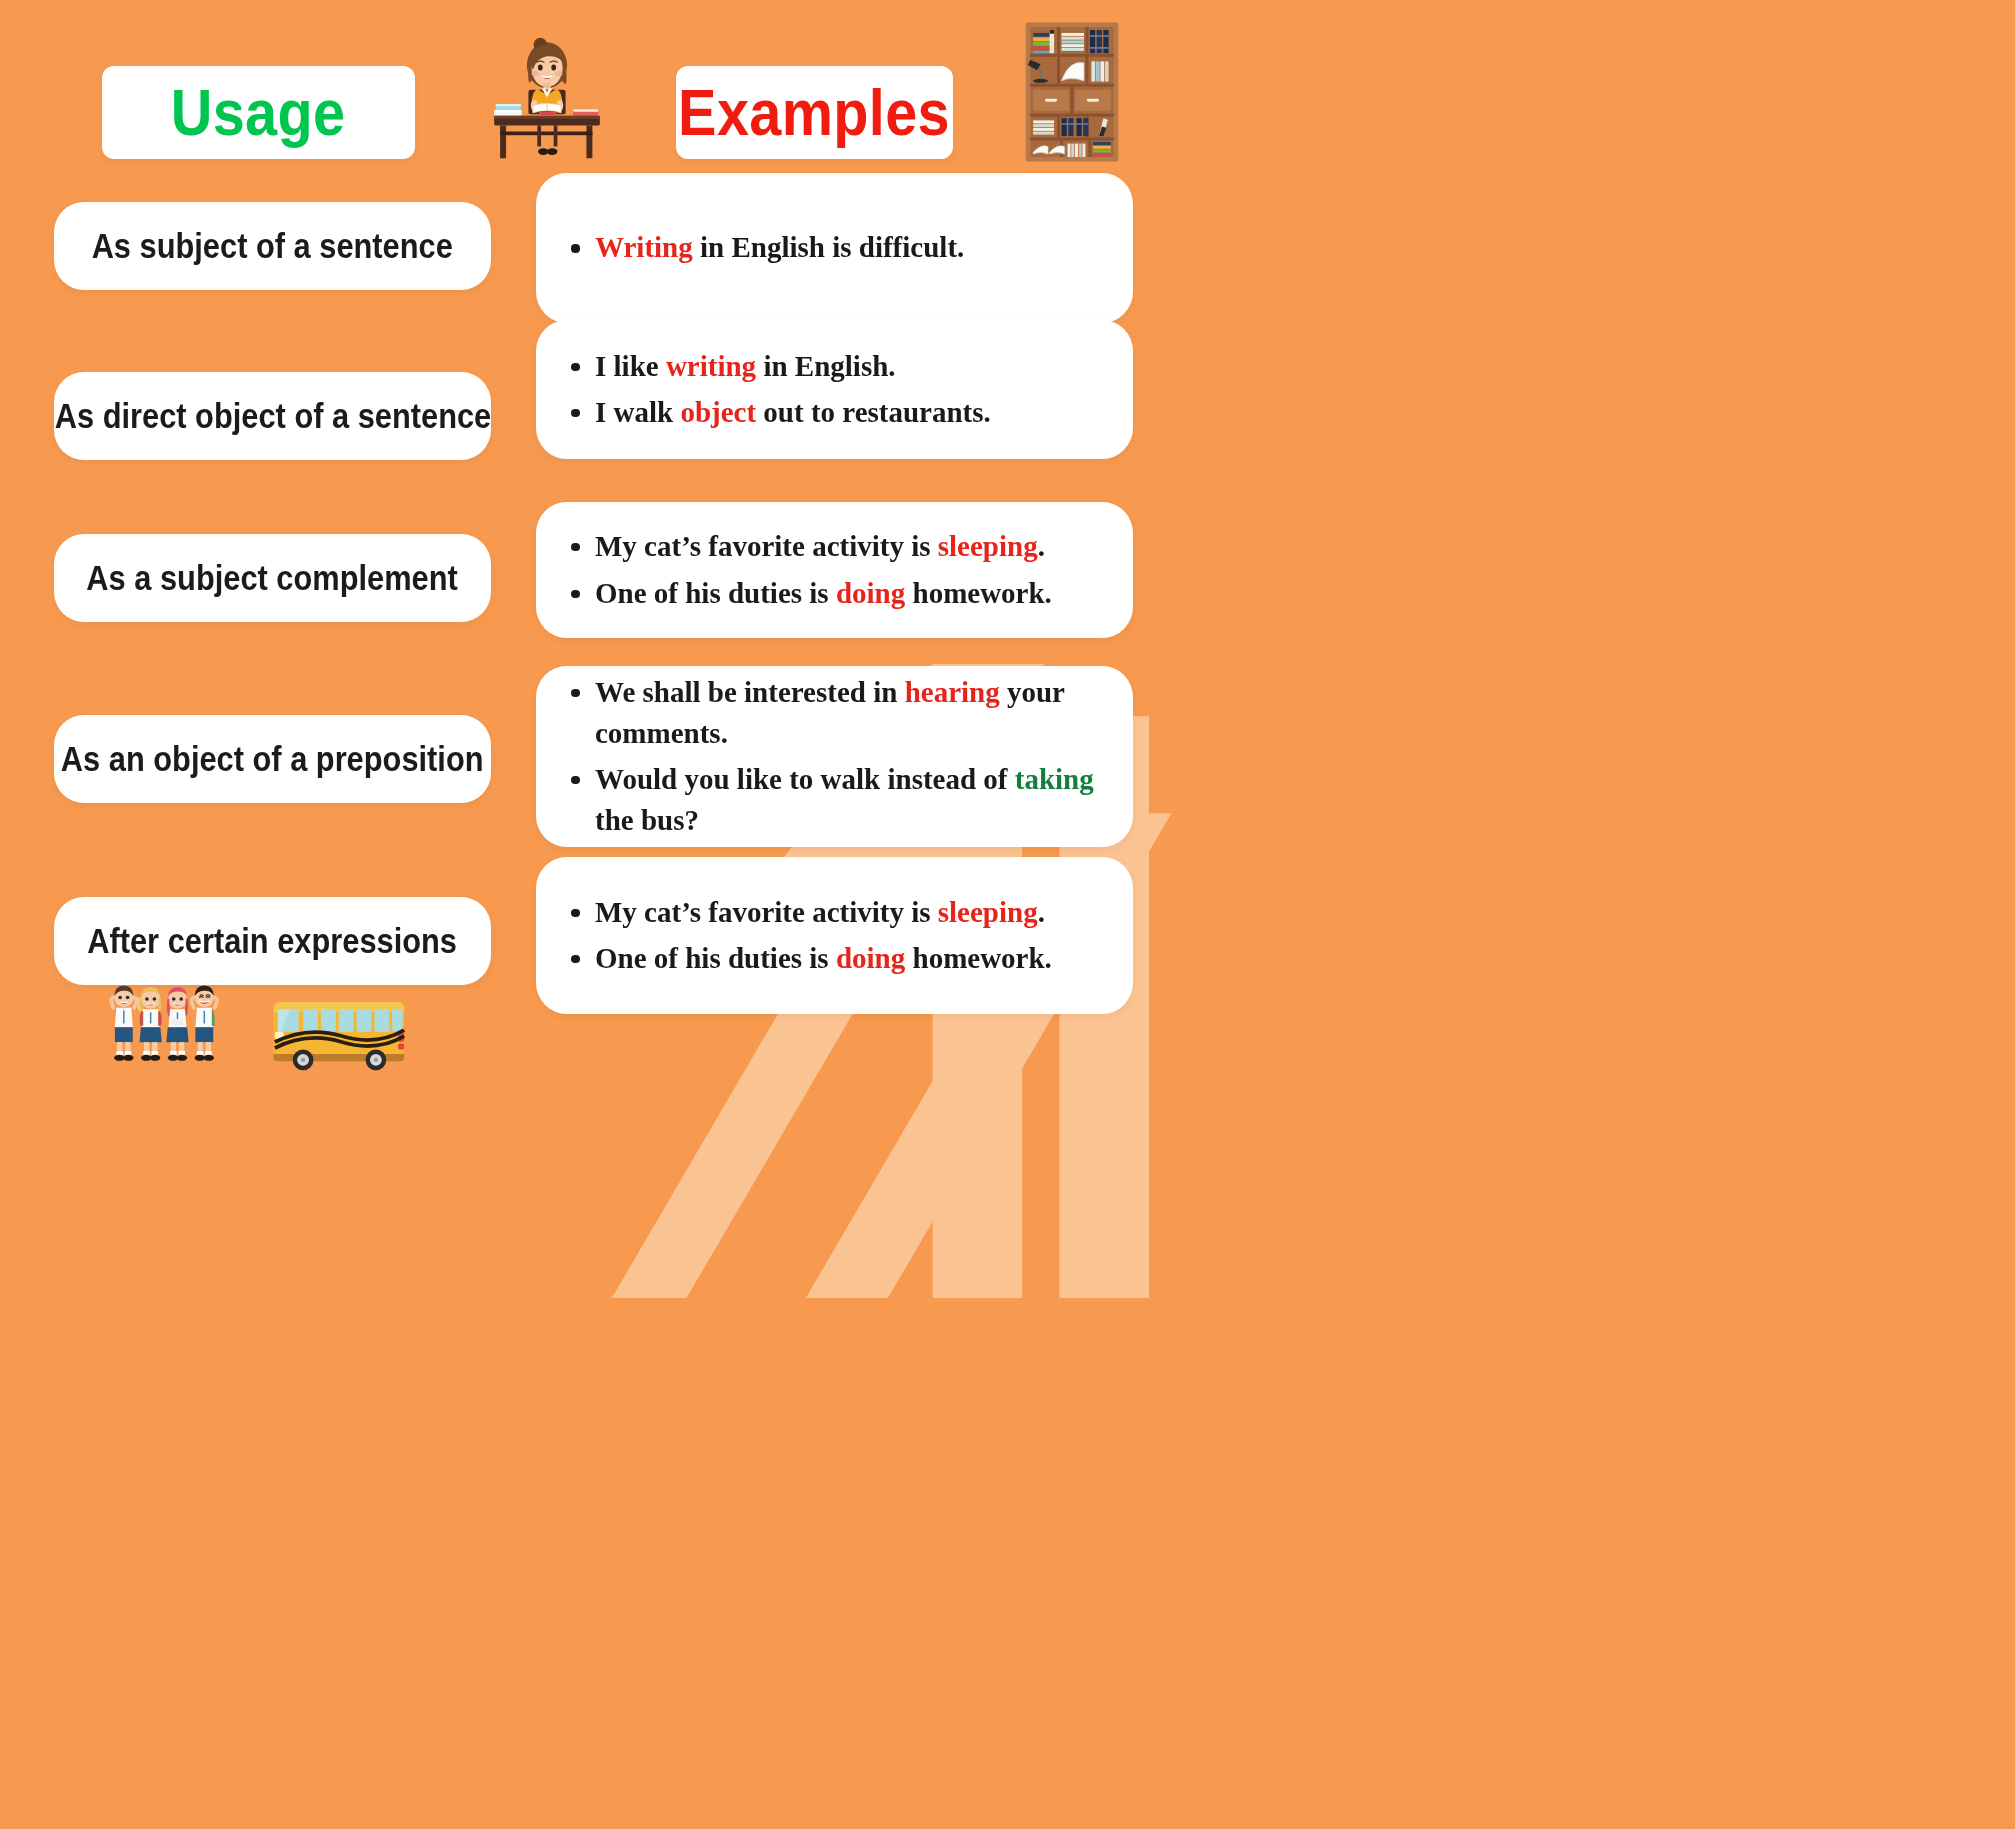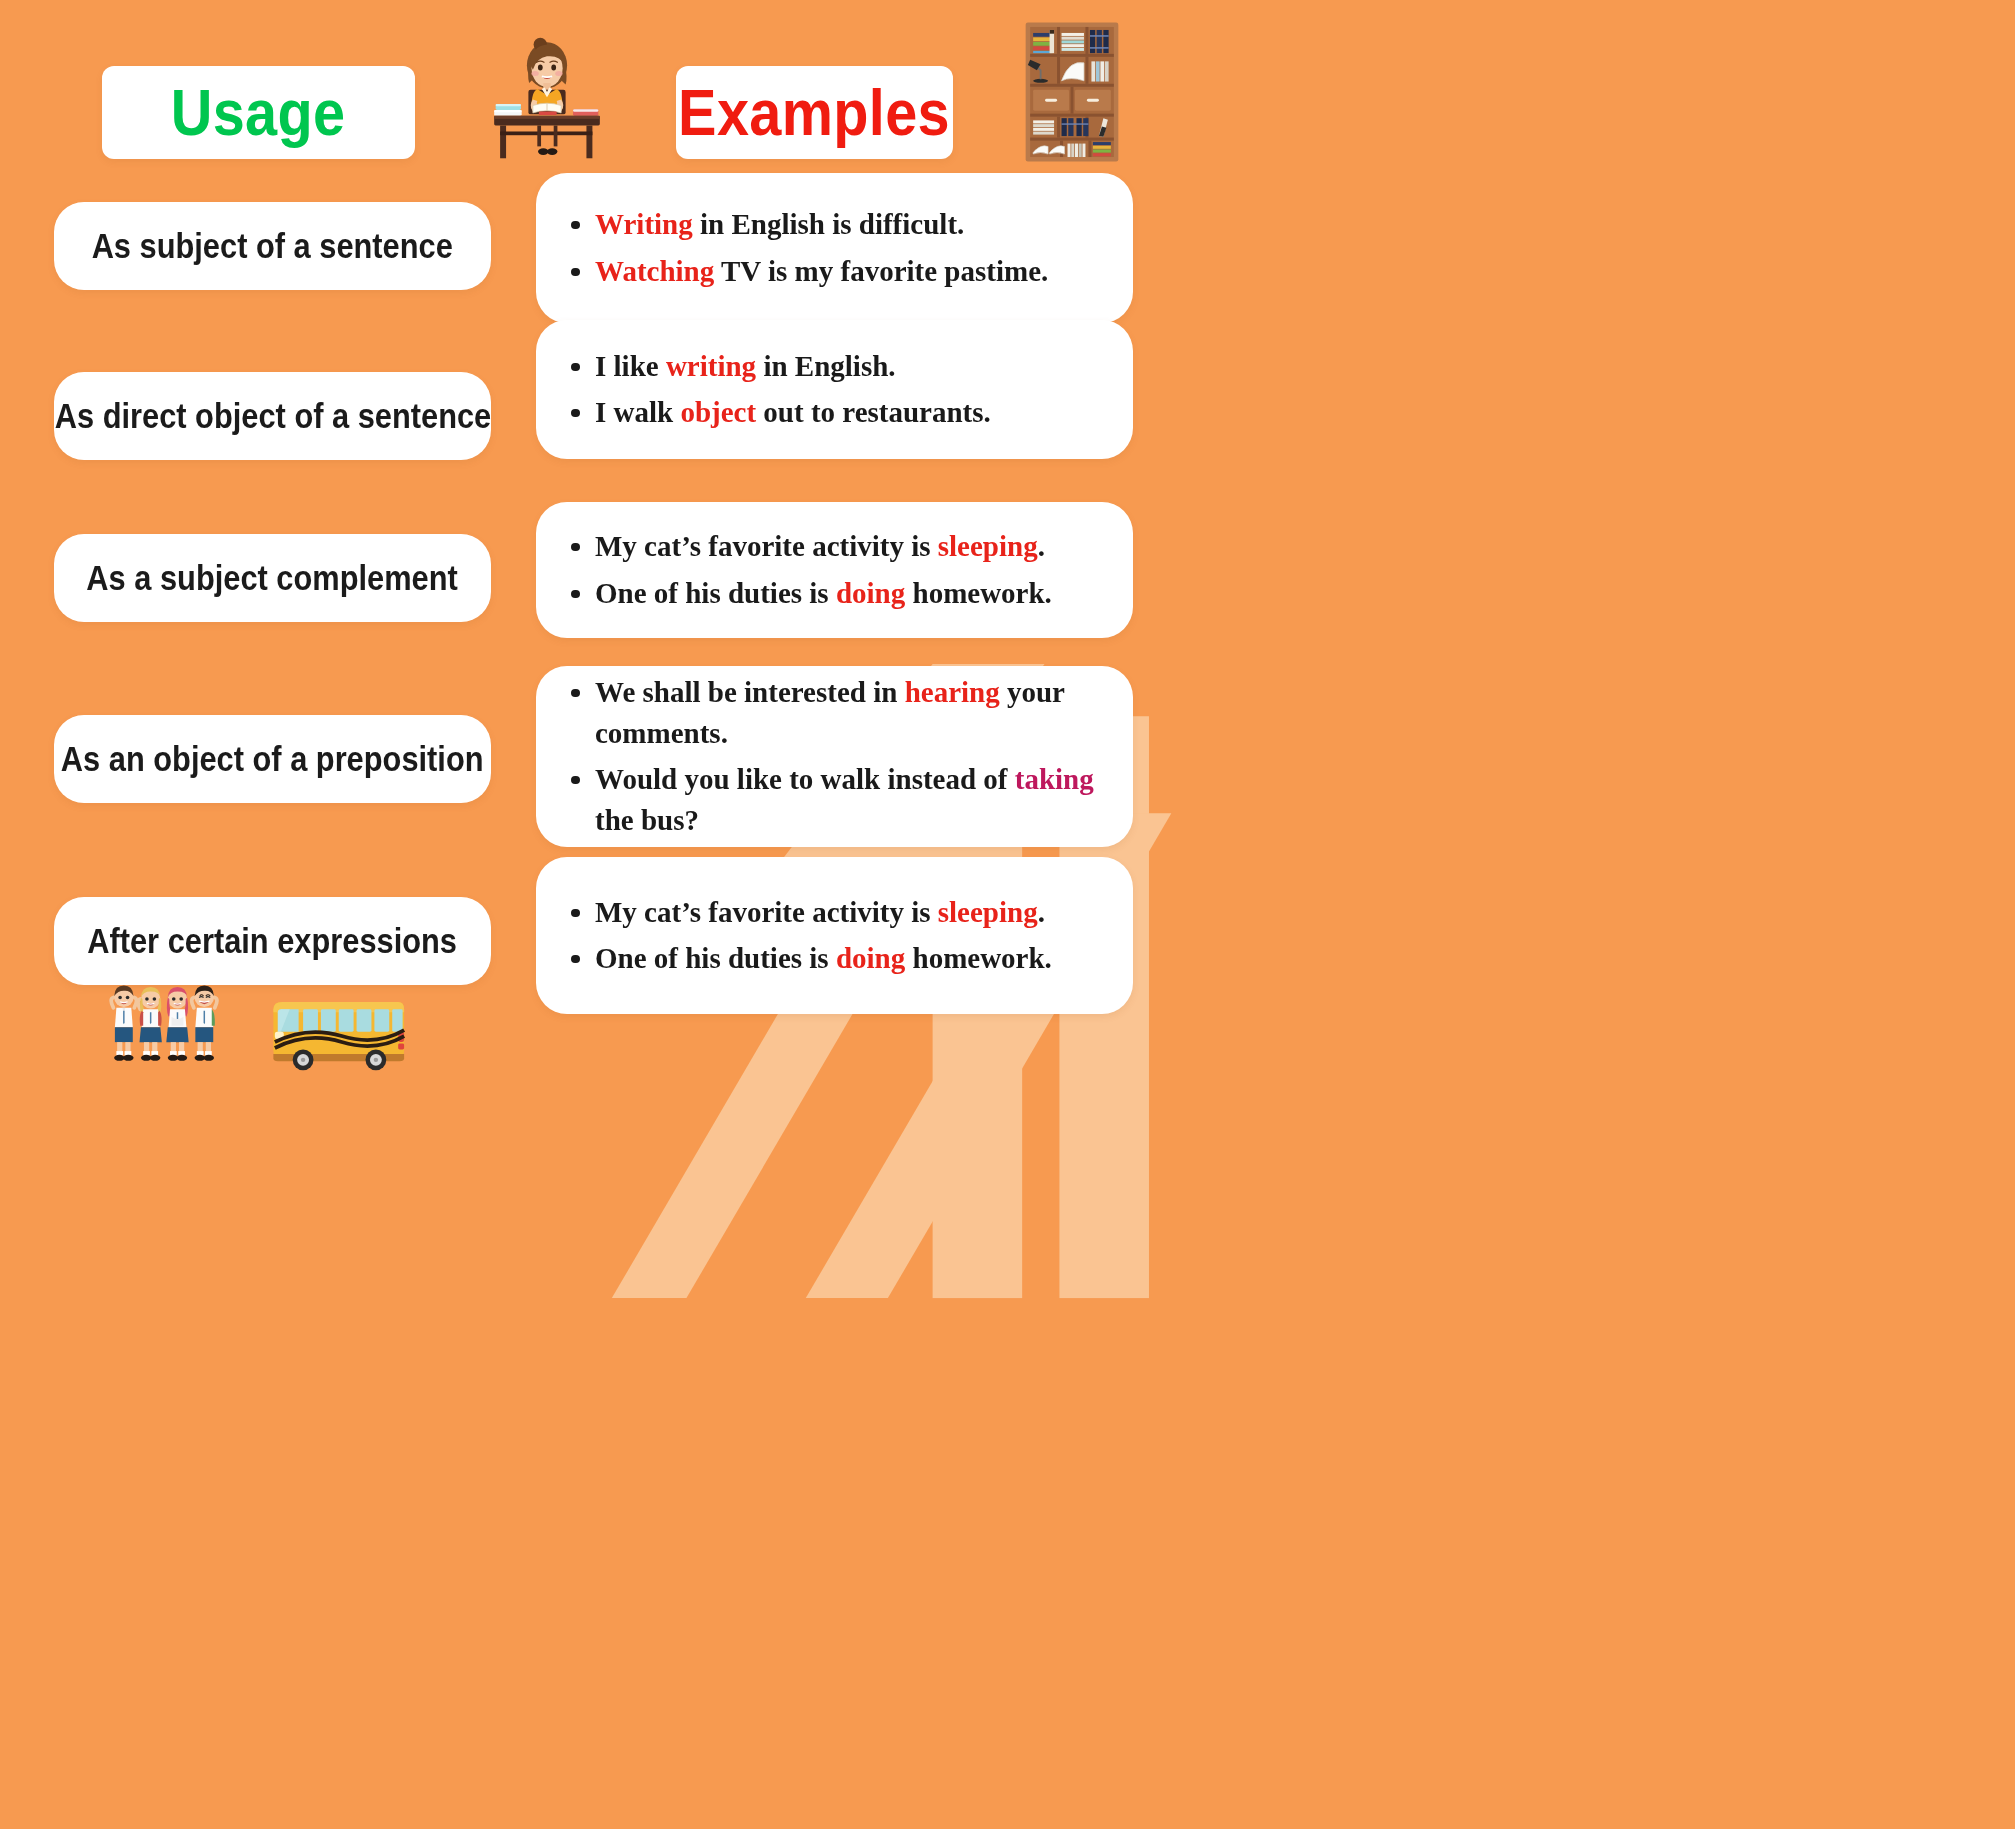--- a/index.html
+++ b/index.html
@@ -148,39 +148,38 @@
 <div class="card usage-card" id="usage-3">
   <span class="usage-text">As an object of a preposition</span>
 </div>
 <div class="card usage-card" id="usage-4">
   <span class="usage-text">After certain expressions</span>
 </div>
 
 <div class="card ex-card" id="ex-0">
   <ul class="ex-list">
       <li class="ex-item"><span class="g" style="color: rgb(232, 35, 26);">Writing</span><span> in English is difficult.</span></li>
-      <li class="ex-item"><span class="g" style="color: rgb(232, 35, 26);">Watching</span><span> TV is my favorite pastime.</span></li>
     </ul>
 </div>
 <div class="card ex-card" id="ex-1">
   <ul class="ex-list">
       <li class="ex-item"><span>I like </span><span class="g" style="color: rgb(232, 35, 26);">writing</span><span> in English.</span></li>
       <li class="ex-item"><span>I walk </span><span class="g" style="color: rgb(232, 35, 26);">object</span><span> out to restaurants.</span></li>
     </ul>
 </div>
 <div class="card ex-card" id="ex-2">
   <ul class="ex-list">
       <li class="ex-item"><span>My cat’s favorite activity is </span><span class="g" style="color: rgb(232, 35, 26);">sleeping</span><span>.</span></li>
       <li class="ex-item"><span>One of his duties is </span><span class="g" style="color: rgb(232, 35, 26);">doing</span><span> homework.</span></li>
     </ul>
 </div>
 <div class="card ex-card" id="ex-3">
   <ul class="ex-list">
       <li class="ex-item"><span>We shall be interested in </span><span class="g" style="color: rgb(232, 35, 26); margin-top: 28px;">hearing</span><span> your comments.</span></li>
-      <li class="ex-item"><span>Would you like to walk instead of </span><span class="g" style="color: #be185d;">taking</span><span> the bus?</span></li>
+      <li class="ex-item"><span>Would you like to walk instead of </span><span class="g" style="color: #15803d;">taking</span><span> the bus?</span></li>
     </ul>
 </div>
 <div class="card ex-card" id="ex-4">
   <ul class="ex-list">
       <li class="ex-item"><span>My cat’s favorite activity is </span><span class="g" style="color: rgb(232, 35, 26);">sleeping</span><span>.</span></li>
       <li class="ex-item"><span>One of his duties is </span><span class="g" style="color: rgb(232, 35, 26);">doing</span><span> homework.</span></li>
     </ul>
 </div>
 
 <svg class="ill" id="ill-teacher" viewBox="0 0 142 172">

